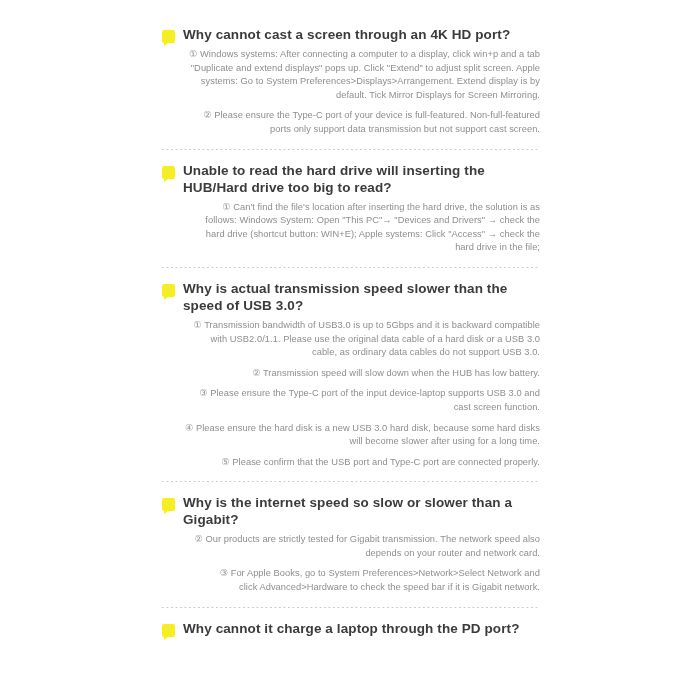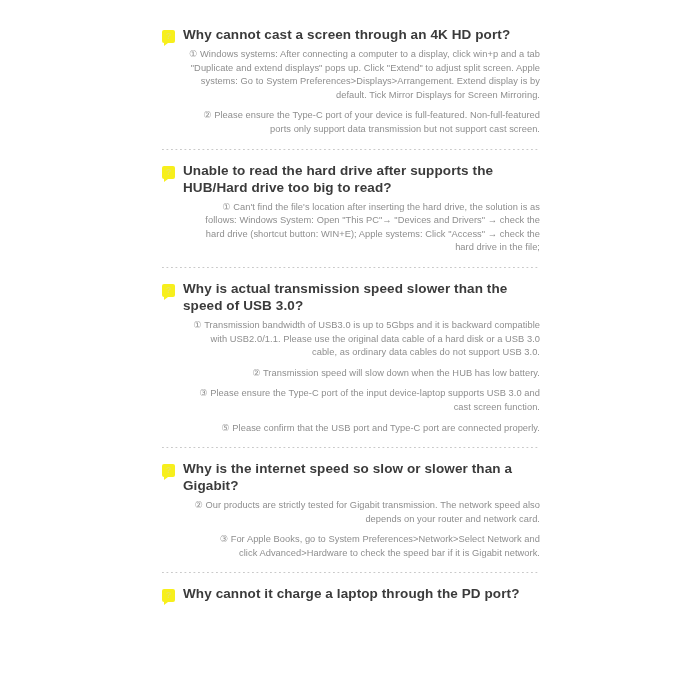--- a/index.html
+++ b/index.html
@@ -129,40 +129,41 @@
       </div>
     </div>
 
     <div class="divider"></div>
 
     <div class="faq-item">
       <div class="faq-head">
         <span class="badge">
           <span class="badge-q">?</span>
         </span>
-        <h2 class="faq-title">Unable to read the hard drive after supports the HUB/Hard drive too big to read?</h2>
+        <h2 class="faq-title">Unable to read the hard drive will inserting the HUB/Hard drive too big to read?</h2>
       </div>
       <div class="faq-body">
         <p class="faq-p">① Can't find the file's location after inserting the hard drive, the solution is as follows: Windows System: Open "This PC"→ "Devices and Drivers" → check the hard drive (shortcut button: WIN+E); Apple systems: Click "Access" → check the hard drive in the file;</p>
       </div>
     </div>
 
     <div class="divider"></div>
 
     <div class="faq-item">
       <div class="faq-head">
         <span class="badge">
           <span class="badge-q">?</span>
         </span>
         <h2 class="faq-title">Why is actual transmission speed slower than the speed of USB 3.0?</h2>
       </div>
       <div class="faq-body">
         <p class="faq-p">① Transmission bandwidth of USB3.0 is up to 5Gbps and it is backward compatible with USB2.0/1.1. Please use the original data cable of a hard disk or a USB 3.0 cable, as ordinary data cables do not support USB 3.0.</p>
         <p class="faq-p">②  Transmission speed will slow down when the HUB has low battery.</p>
         <p class="faq-p">③ Please ensure the Type-C port of the input device-laptop supports USB 3.0 and cast screen function.</p>
+        <p class="faq-p">④ Please ensure the hard disk is a new USB 3.0 hard disk, because some hard disks will become slower after using for a long time.</p>
         <p class="faq-p">⑤ Please confirm that the USB port and Type-C port are connected properly.</p>
       </div>
     </div>
 
     <div class="divider"></div>
 
     <div class="faq-item">
       <div class="faq-head">
         <span class="badge">
           <span class="badge-q">?</span>

